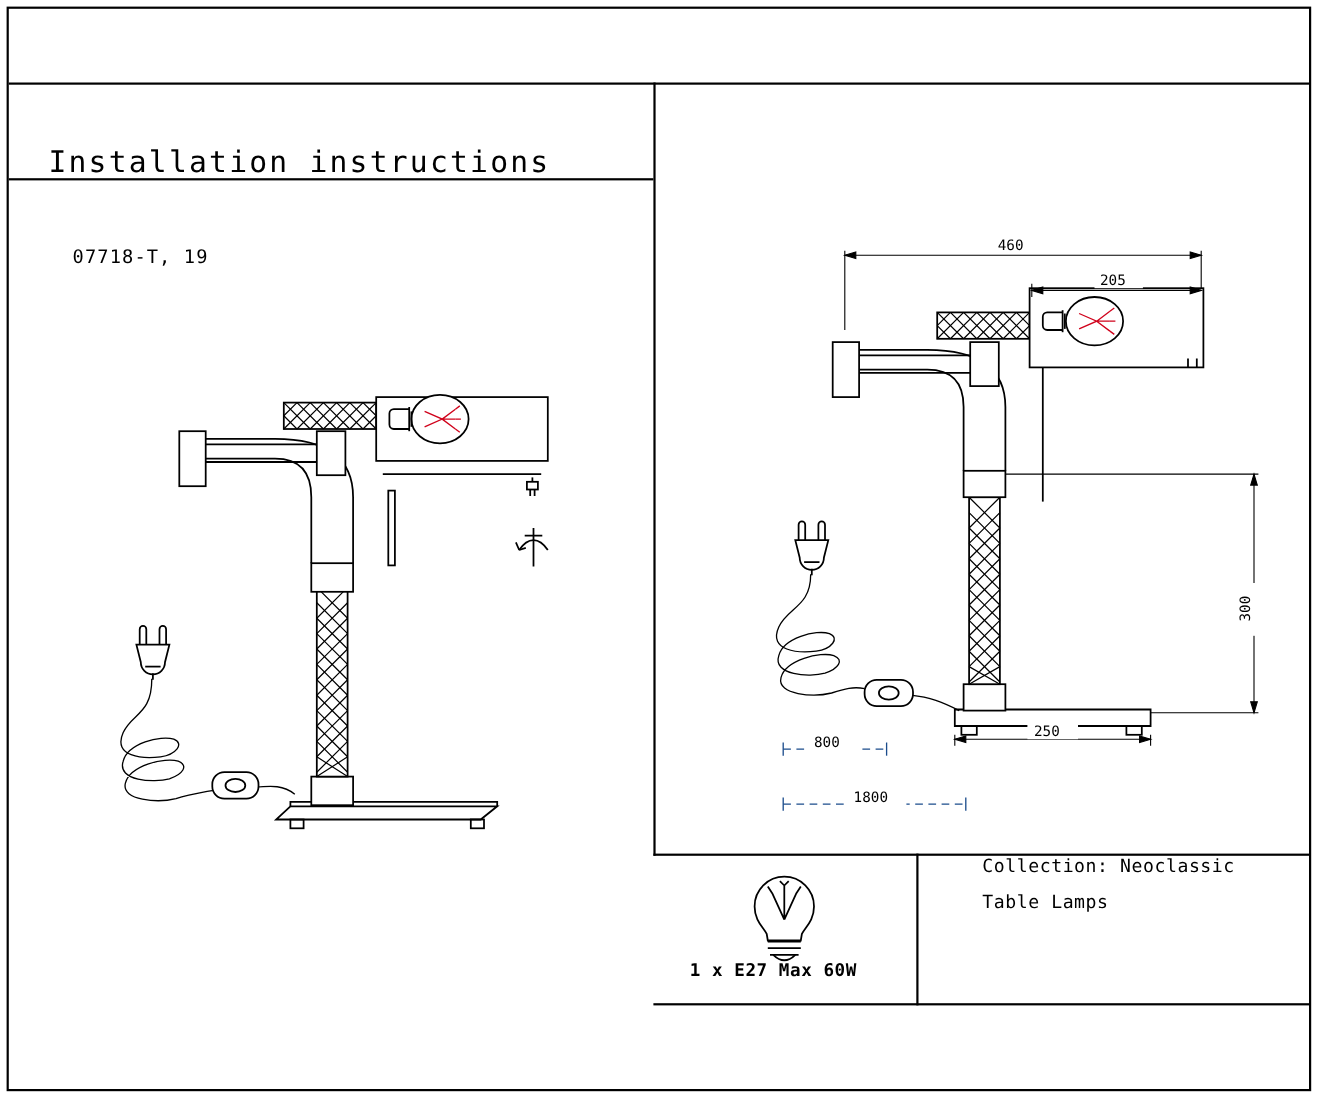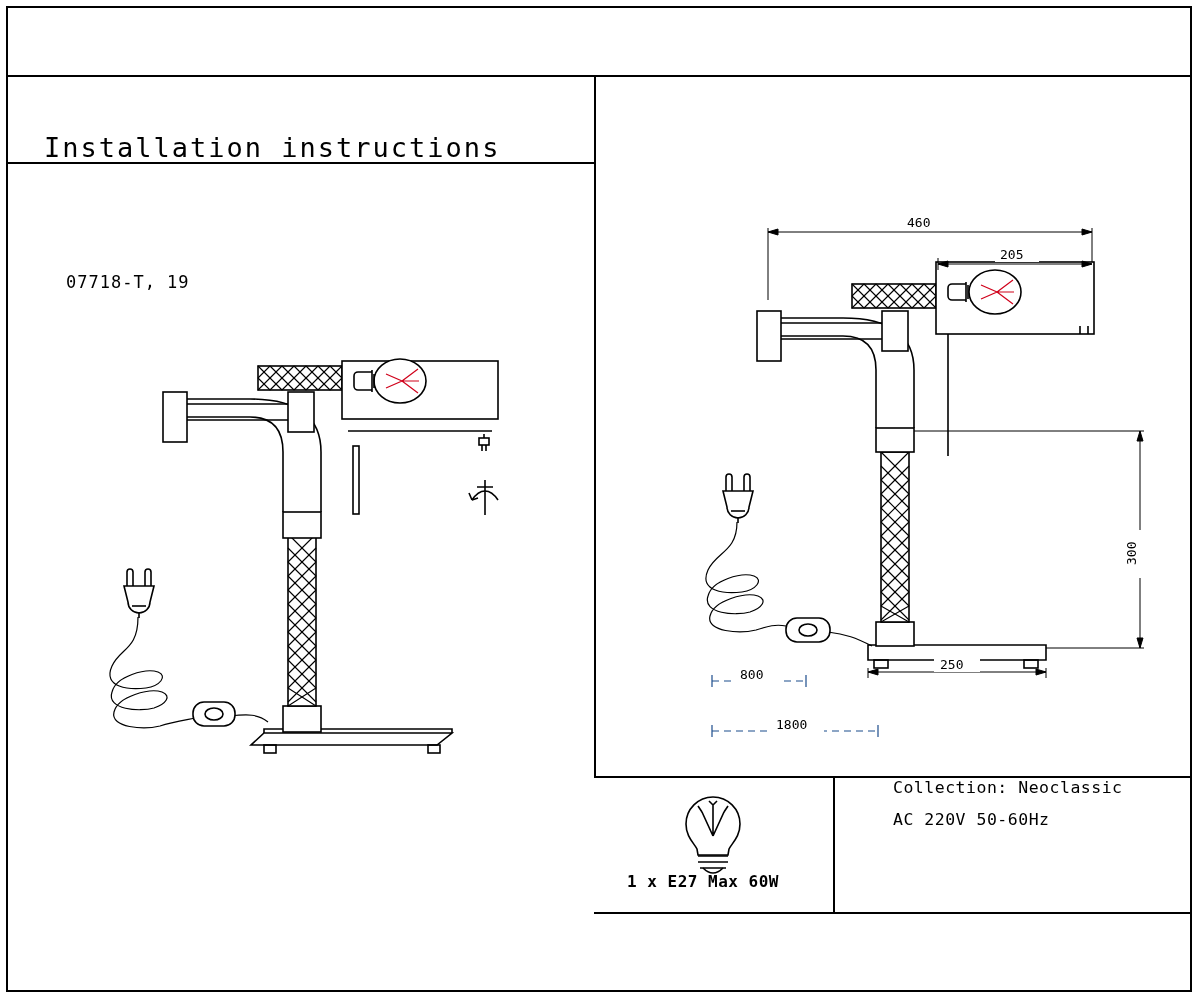--- a/index.html
+++ b/index.html
@@ -53,21 +53,20 @@
     font-size: 27px;
     letter-spacing: 2px;
     white-space: nowrap;
     margin-top: 36px;
   }
   .model {
     position: absolute;
     left: 66px; top: 224px;
     font-size: 17px;
     letter-spacing: 1px;
-    margin-top: 48px;
   }
 
   .spec-block {
     position: absolute;
     left: 893px; top: 772px;
     font-size: 16.5px;
     line-height: 32px;
     letter-spacing: 0.5px;
   }
   .bulb-caption {
@@ -291,16 +290,16 @@
       <path class="stroke" d="M698,856 h30 M698,862 h30 M700,868 h26"></path>
       <path class="stroke" d="M703,868 q10,10 20,0"></path>
       <path class="stroke" d="M713,805 L713,836 M713,836 L702,812 M713,836 L724,812 M702,812 L698,806 M724,812 L728,806 M713,805 L709,801 M713,805 L717,801"></path>
     </g>
   </svg>
 
   <div class="bulb-caption">1 x E27 Max 60W</div>
 
   <div class="spec-block">
     <div>Collection: Neoclassic</div>
-    <div>AC 220V   50-60Hz</div>
+    <div>Table Lamps</div>
   </div>
 
 </div>
 
 </body></html>

